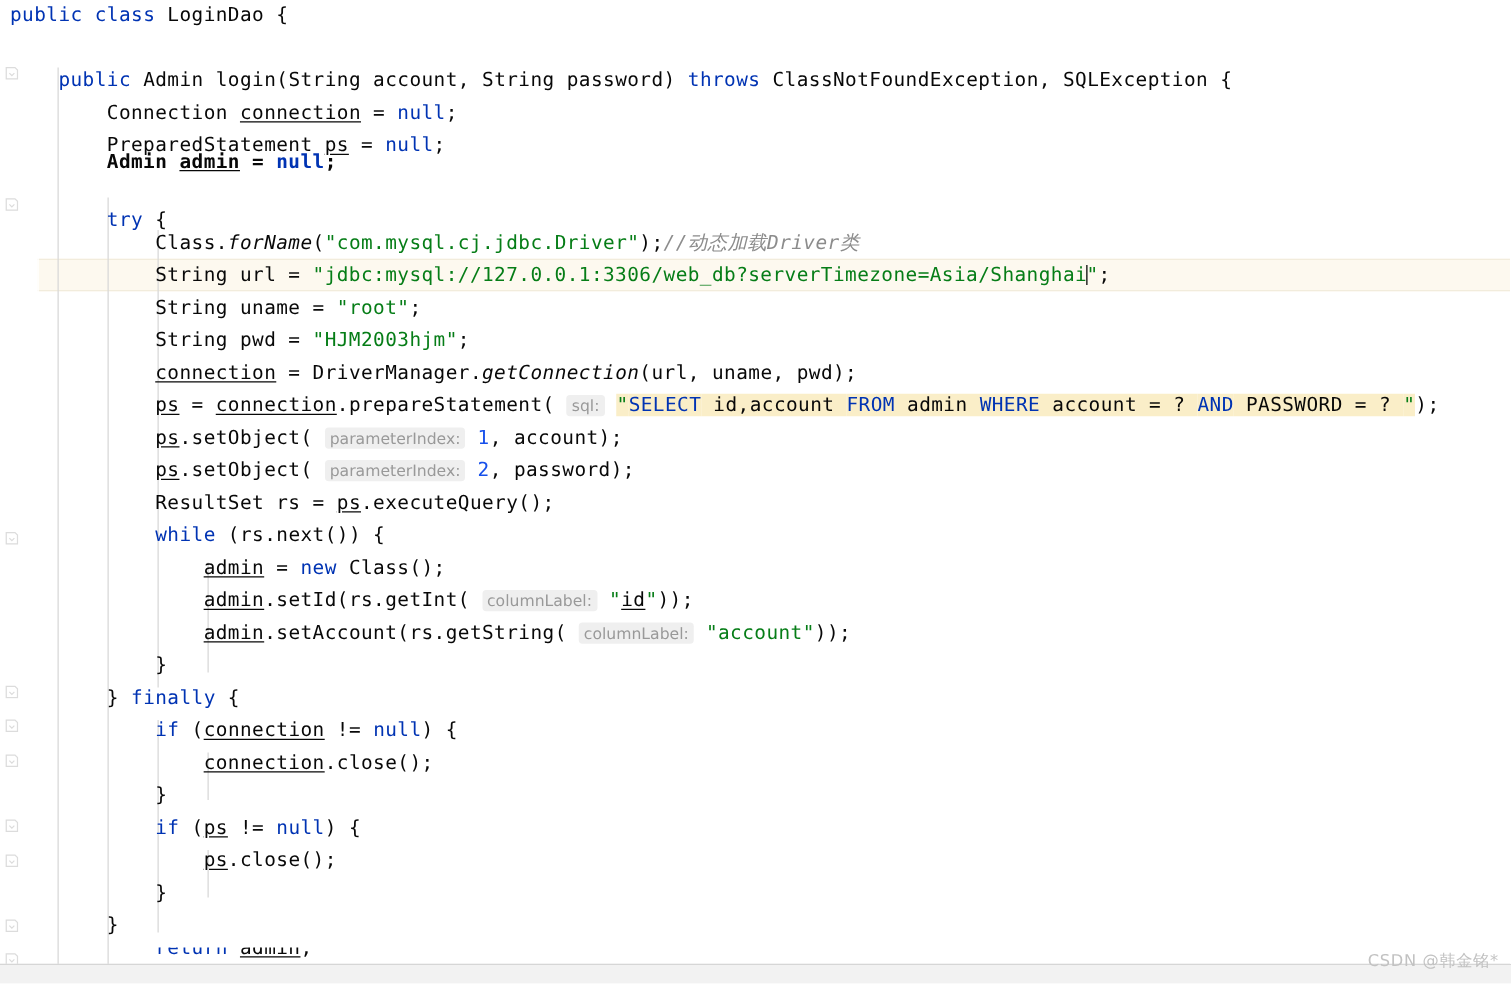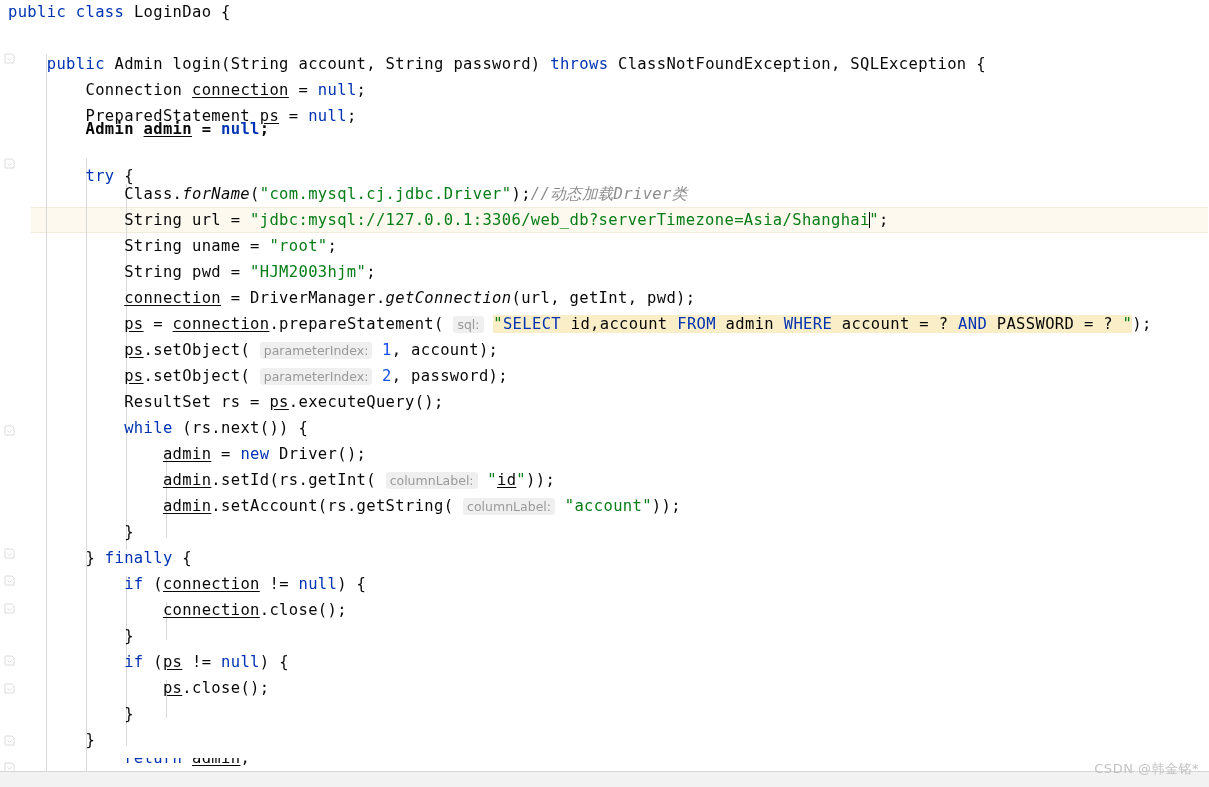--- a/index.html
+++ b/index.html
@@ -199,27 +199,27 @@
       <div class="code-line" style="top: 25px; left: 8px;"><span class="txt"></span></div>
       <div class="code-line" style="top: 51px; left: 8px;"><span class="txt">    </span><span class="kw">public</span><span class="txt"> Admin </span><span class="txt">login</span><span class="txt">(String account, String password) </span><span class="kw">throws</span><span class="txt"> ClassNotFoundException, SQLException {</span></div>
       <div class="code-line" style="top: 77px; left: 8px;"><span class="txt">        Connection </span><span class="fld">connection</span><span class="txt"> = </span><span class="kw">null</span><span class="txt">;</span></div>
       <div class="code-line" style="top: 103px; left: 8px;"><span class="txt">        PreparedStatement </span><span class="fld">ps</span><span class="txt"> = </span><span class="kw">null</span><span class="txt">;</span></div>
       <div class="code-line" style="top: 116px; left: 8px; font-weight: bold;"><span class="txt">        Admin </span><span class="fld">admin</span><span class="txt"> = </span><span class="kw">null</span><span class="txt">;</span></div>
       <div class="code-line" style="top: 163px; left: 8px;"><span class="txt">        </span><span class="kw">try</span><span class="txt"> {</span></div>
       <div class="code-line" style="top: 181px; left: 8px;"><span class="txt">            Class.</span><span class="mth-i">forName</span><span class="txt">(</span><span class="str">"com.mysql.cj.jdbc.Driver"</span><span class="txt">);</span><span class="cmt">//动态加载Driver类</span></div>
       <div class="code-line" style="top: 207px; left: 8px;"><span class="txt">            String url = </span><span class="str">"jdbc:mysql://127.0.0.1:3306/web_db?serverTimezone=Asia/Shanghai</span><span class="caret"></span><span class="str">"</span><span class="txt">;</span></div>
       <div class="code-line" style="top: 233px; left: 8px;"><span class="txt">            String uname = </span><span class="str">"root"</span><span class="txt">;</span></div>
       <div class="code-line" style="top: 259px; left: 8px;"><span class="txt">            String pwd = </span><span class="str">"HJM2003hjm"</span><span class="txt">;</span></div>
-      <div class="code-line" style="top: 285px; left: 8px;"><span class="txt">            </span><span class="fld">connection</span><span class="txt"> = DriverManager.</span><span class="mth-i">getConnection</span><span class="txt">(url, getInt, pwd);</span></div>
+      <div class="code-line" style="top: 285px; left: 8px;"><span class="txt">            </span><span class="fld">connection</span><span class="txt"> = DriverManager.</span><span class="mth-i">getConnection</span><span class="txt">(url, uname, pwd);</span></div>
       <div class="code-line" style="top: 311px; left: 8px;"><span class="txt">            </span><span class="fld">ps</span><span class="txt"> = </span><span class="fld">connection</span><span class="txt">.prepareStatement( </span><span class="hint">sql:</span><span class="txt"> </span><span class="sqlq sqlhl">"</span><span class="sqlkw sqlhl">SELECT</span><span class="sqlid sqlhl"> id,account </span><span class="sqlkw sqlhl">FROM</span><span class="sqlid sqlhl"> admin </span><span class="sqlkw sqlhl">WHERE</span><span class="sqlid sqlhl"> account = ? </span><span class="sqlkw sqlhl">AND</span><span class="sqlid sqlhl"> PASSWORD = ? </span><span class="sqlq sqlhl">"</span><span class="txt">);</span></div>
       <div class="code-line" style="top: 337px; left: 8px;"><span class="txt">            </span><span class="fld">ps</span><span class="txt">.setObject( </span><span class="hint">parameterIndex:</span><span class="txt"> </span><span class="num">1</span><span class="txt">, account);</span></div>
       <div class="code-line" style="top: 363px; left: 8px;"><span class="txt">            </span><span class="fld">ps</span><span class="txt">.setObject( </span><span class="hint">parameterIndex:</span><span class="txt"> </span><span class="num">2</span><span class="txt">, password);</span></div>
       <div class="code-line" style="top: 389px; left: 8px;"><span class="txt">            ResultSet rs = </span><span class="fld">ps</span><span class="txt">.executeQuery();</span></div>
       <div class="code-line" style="top: 415px; left: 8px;"><span class="txt">            </span><span class="kw">while</span><span class="txt"> (rs.next()) {</span></div>
-      <div class="code-line" style="top: 441px; left: 8px;"><span class="txt">                </span><span class="fld">admin</span><span class="txt"> = </span><span class="kw">new</span><span class="txt"> Driver();</span></div>
+      <div class="code-line" style="top: 441px; left: 8px;"><span class="txt">                </span><span class="fld">admin</span><span class="txt"> = </span><span class="kw">new</span><span class="txt"> Class();</span></div>
       <div class="code-line" style="top: 493px; left: 8px;"><span class="txt">                </span><span class="fld">admin</span><span class="txt">.setAccount(rs.getString( </span><span class="hint">columnLabel:</span><span class="txt"> </span><span class="str">"account"</span><span class="txt">));</span></div>
       <div class="code-line" style="top: 467px; left: 8px;"><span class="txt">                </span><span class="fld">admin</span><span class="txt">.setId(rs.getInt( </span><span class="hint">columnLabel:</span><span class="txt"> </span><span class="str">"</span><span class="str fld">id</span><span class="str">"</span><span class="txt">));</span></div>
       <div class="code-line" style="top: 519px; left: 8px;"><span class="txt">            }</span></div>
       <div class="code-line" style="top: 545px; left: 8px;"><span class="txt">        } </span><span class="kw">finally</span><span class="txt"> {</span></div>
       <div class="code-line" style="top: 571px; left: 8px;"><span class="txt">            </span><span class="kw">if</span><span class="txt"> (</span><span class="fld">connection</span><span class="txt"> != </span><span class="kw">null</span><span class="txt">) {</span></div>
       <div class="code-line" style="top: 597px; left: 8px;"><span class="txt">                </span><span class="fld">connection</span><span class="txt">.close();</span></div>
       <div class="code-line" style="top: 623px; left: 8px;"><span class="txt">            }</span></div>
       <div class="code-line" style="top: 649px; left: 8px;"><span class="txt">            </span><span class="kw">if</span><span class="txt"> (</span><span class="fld">ps</span><span class="txt"> != </span><span class="kw">null</span><span class="txt">) {</span></div>
       <div class="code-line" style="top: 675px; left: 8px;"><span class="txt">                </span><span class="fld">ps</span><span class="txt">.close();</span></div>
       <div class="code-line" style="top: 701px; left: 8px;"><span class="txt">            }</span></div>

